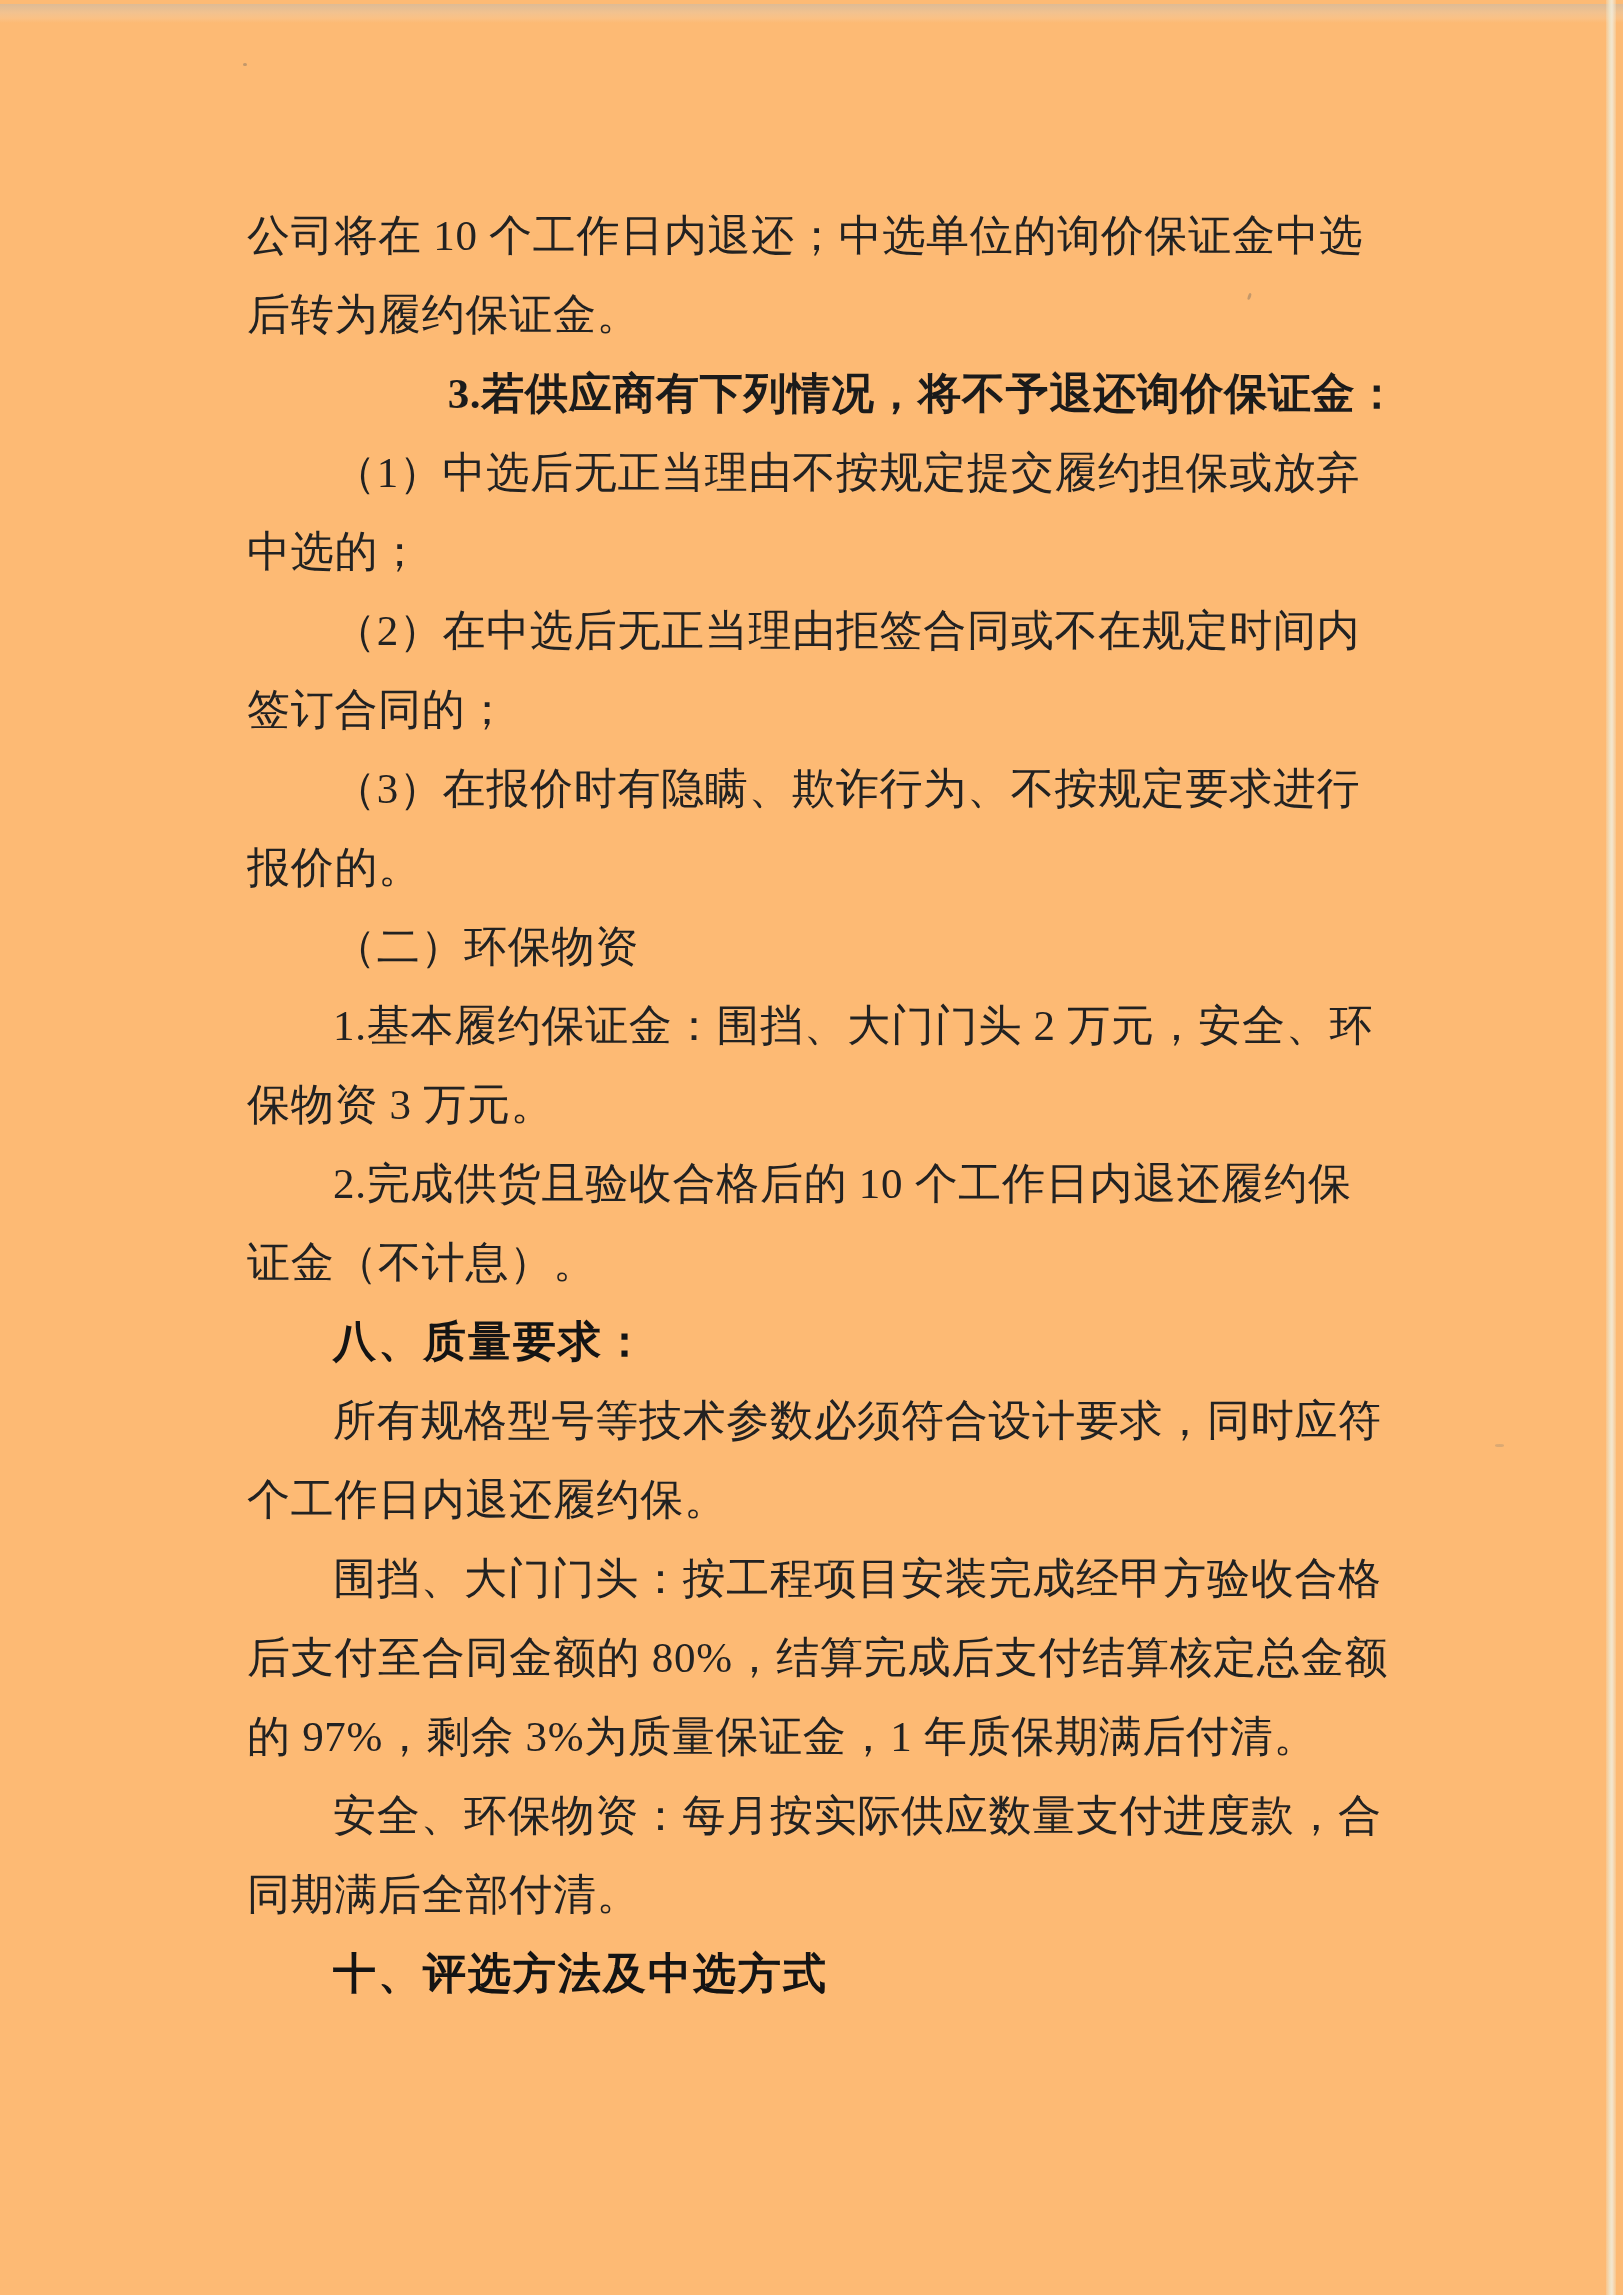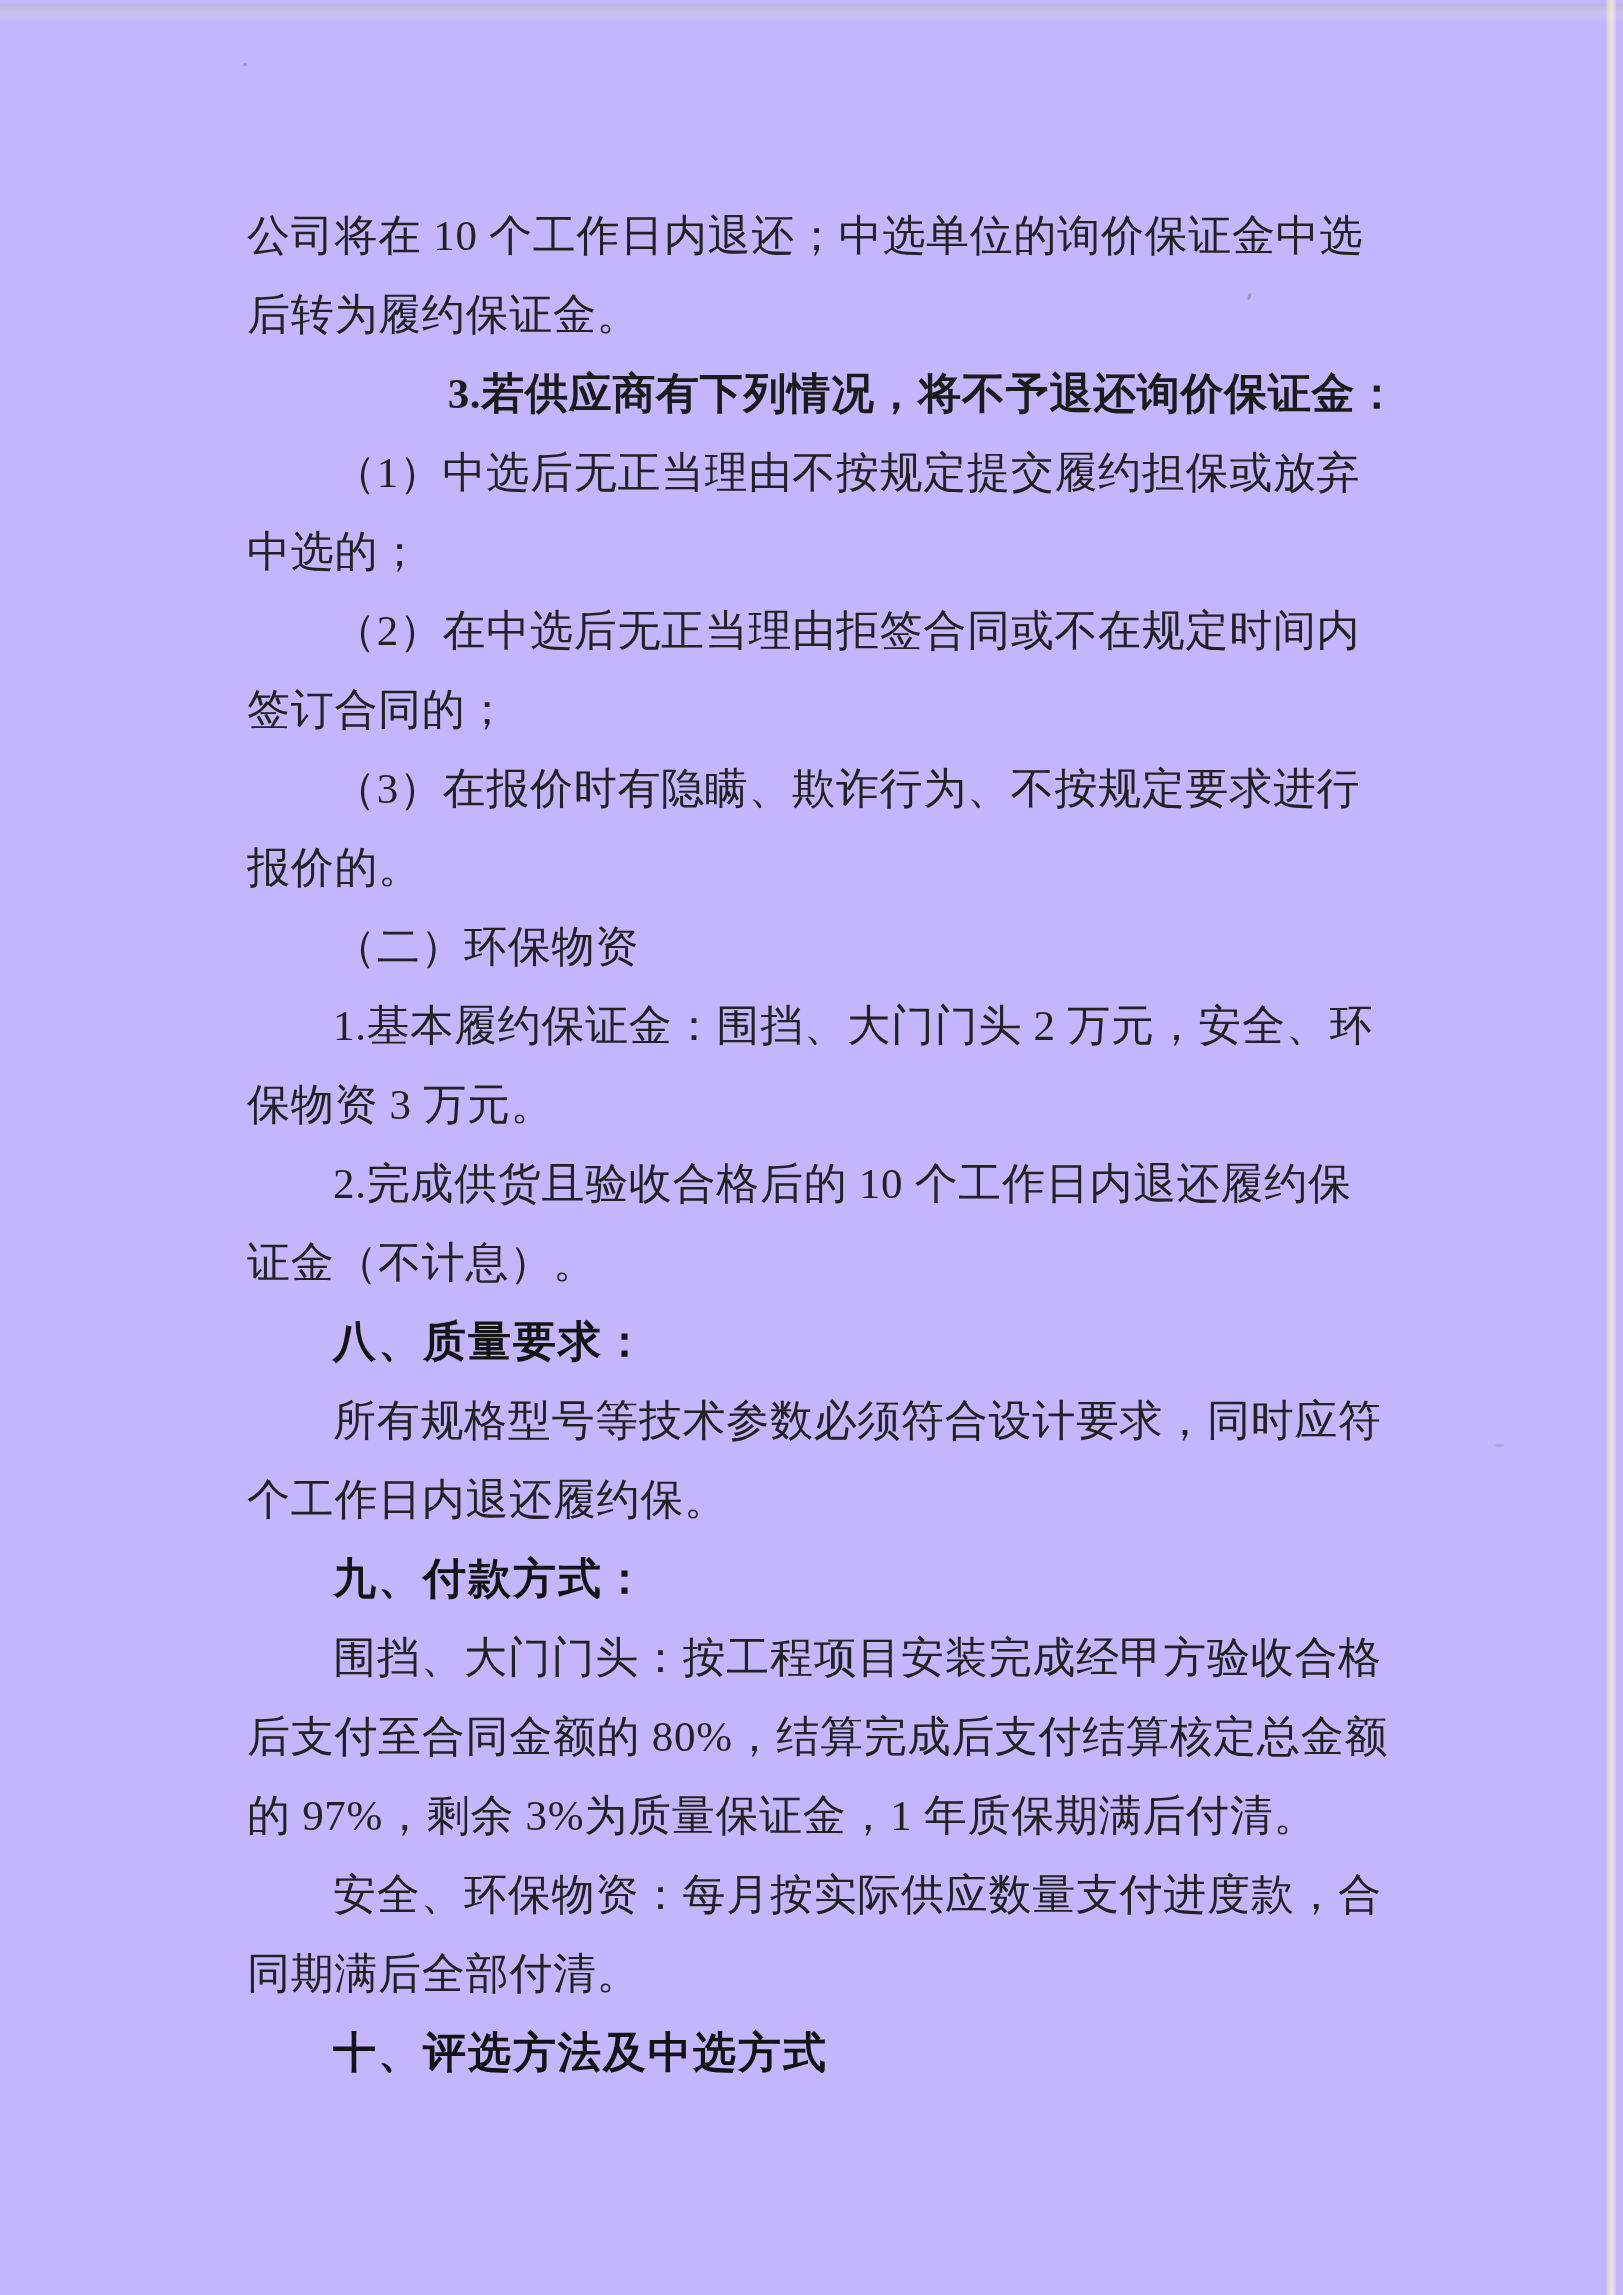--- a/index.html
+++ b/index.html
@@ -4,21 +4,21 @@
 <style>
   html, body {
     margin: 0;
     padding: 0;
     background: #ffffff;
   }
   .page {
     position: relative;
     width: 1623px;
     height: 2295px;
-    background: #c4b5fd;
+    background: #fdba74;
     overflow: hidden;
     font-family: "Liberation Serif", "DejaVu Serif", serif;
   }
   
   .top-scan-band {
     position: absolute;
     left: 0;
     top: 3.9px;
     width: 100%;
     height: 19.6px;
@@ -99,21 +99,20 @@
       <div class="line body indent">（3）在报价时有隐瞒、欺诈行为、不按规定要求进行</div>
       <div class="line body">报价的。</div>
       <div class="line body indent">（二）环保物资</div>
       <div class="line body indent">1.基本履约保证金：围挡、大门门头 2 万元，安全、环</div>
       <div class="line body">保物资 3 万元。</div>
       <div class="line body indent">2.完成供货且验收合格后的 10 个工作日内退还履约保</div>
       <div class="line body">证金（不计息）。</div>
       <div class="line heading indent">八、质量要求：</div>
       <div class="line body indent">所有规格型号等技术参数必须符合设计要求，同时应符</div>
       <div class="line body">个工作日内退还履约保。</div>
-      <div class="line heading indent">九、付款方式：</div>
       <div class="line body indent">围挡、大门门头：按工程项目安装完成经甲方验收合格</div>
       <div class="line body">后支付至合同金额的 80%，结算完成后支付结算核定总金额</div>
       <div class="line body">的 97%，剩余 3%为质量保证金，1 年质保期满后付清。</div>
       <div class="line body indent">安全、环保物资：每月按实际供应数量支付进度款，合</div>
       <div class="line body">同期满后全部付清。</div>
       <div class="line heading indent">十、评选方法及中选方式</div>
     </div>
 </div>
 
 

